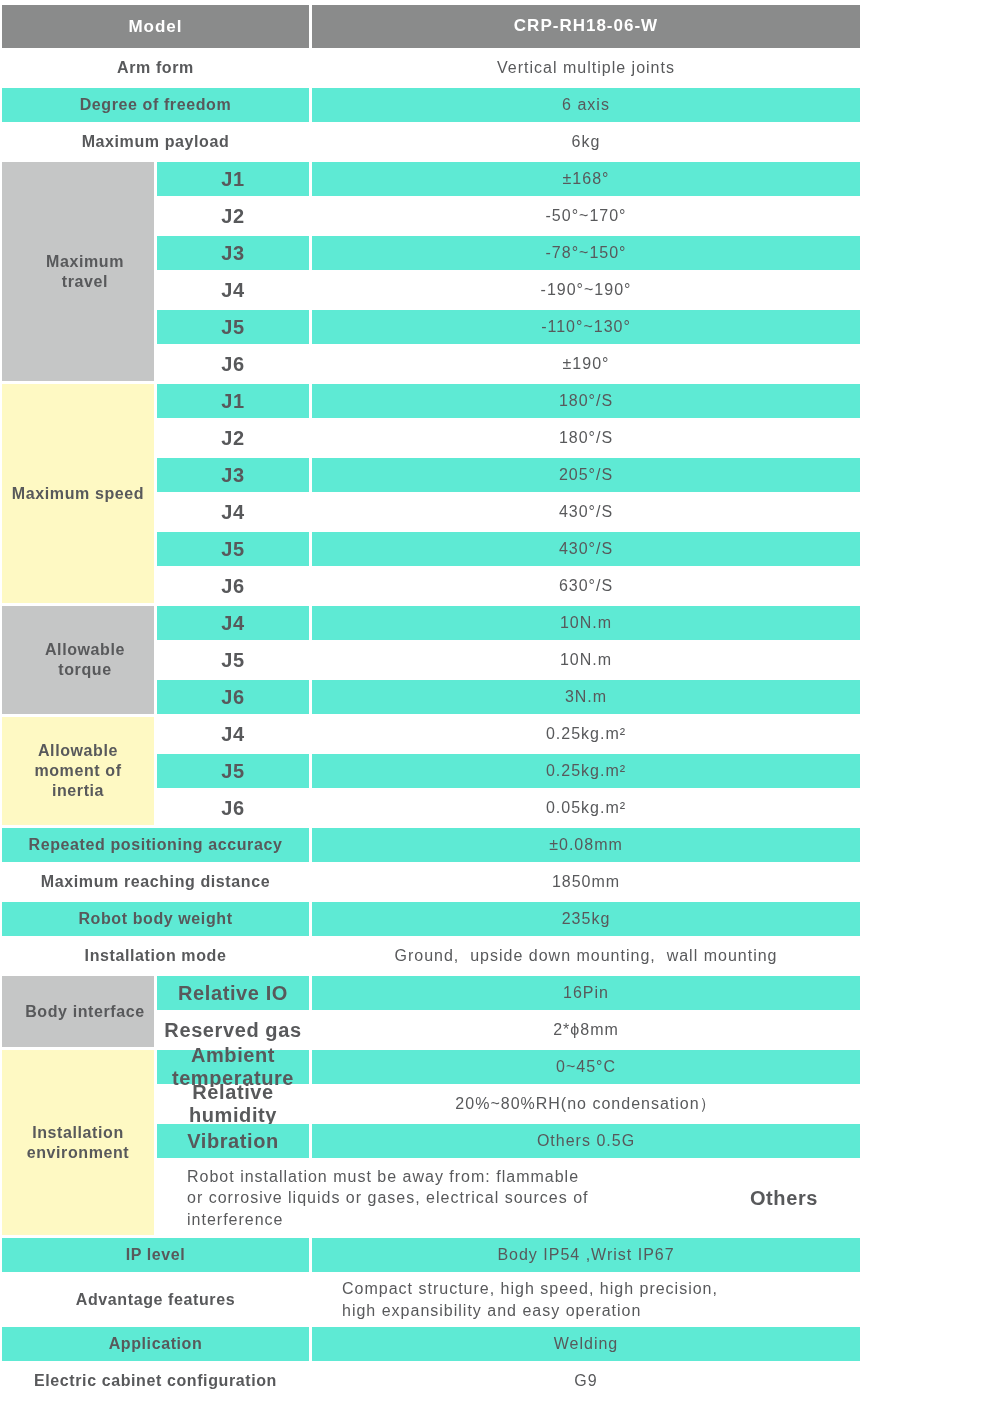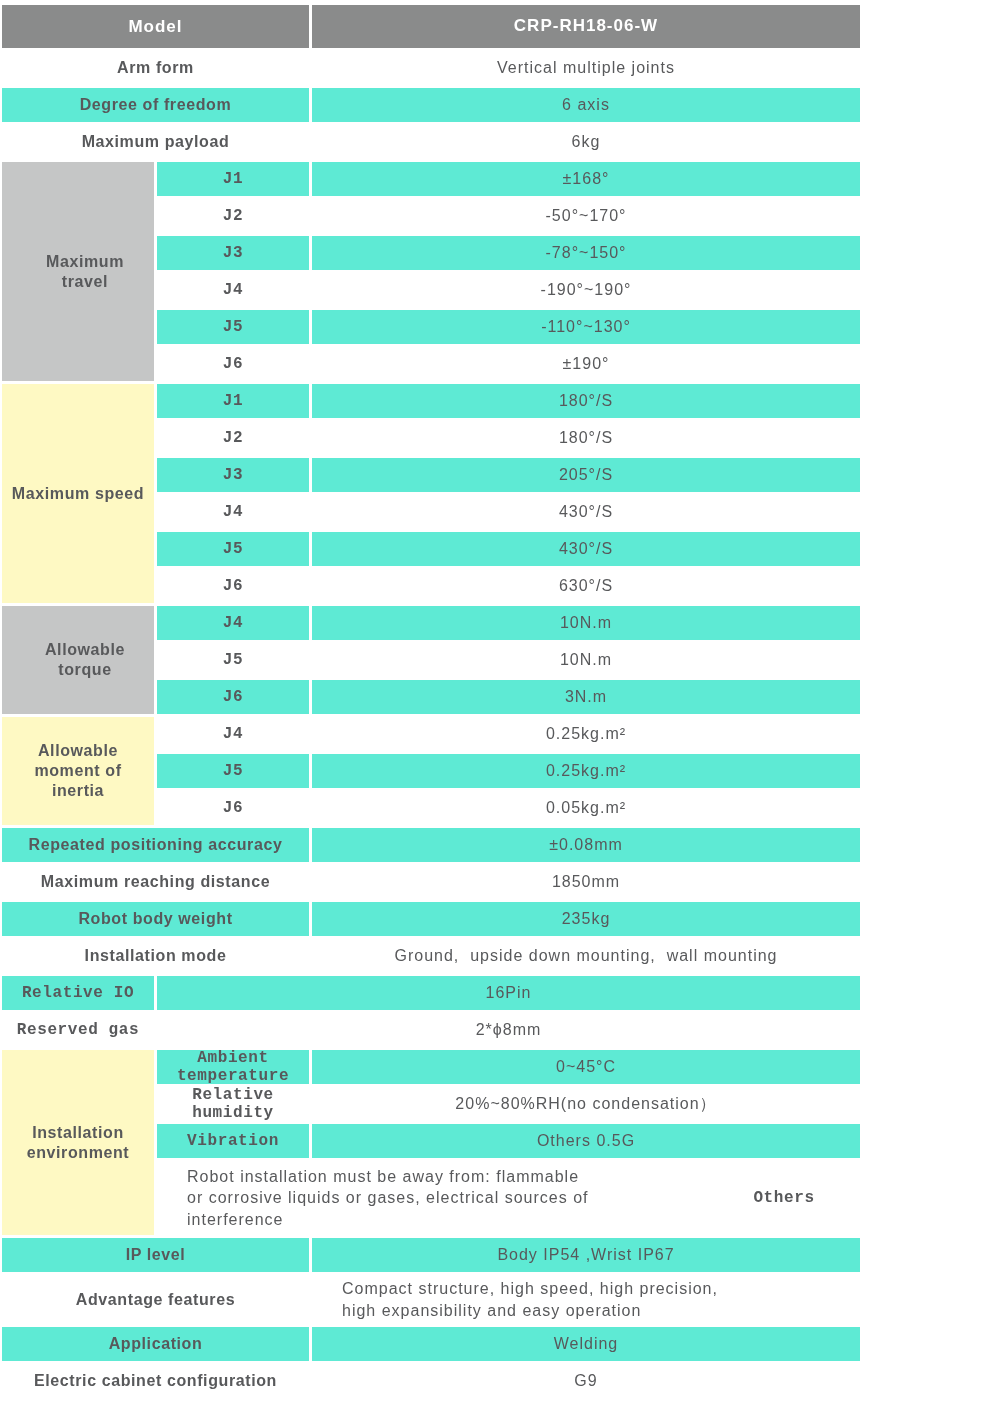--- a/index.html
+++ b/index.html
@@ -73,23 +73,22 @@
   .section-rows {
     flex:1;
     display:flex;
     flex-direction:column;
     gap:3px;
   }
   .sub-label-cell {
     width:152px;
     flex:0 0 152px;
     font-weight:bold;
-    font-size:16px;
+    font-size:20px;
     line-height:1.15;
-    font-family:Liberation Mono, monospace;
   }
   
   .row-others { height:74px; }
   .row-advantage { height:49px; }
   .left-align {
     justify-content:flex-start;
     text-align:left;
     padding-left:30px;
     padding-right:12px;
   }
@@ -225,20 +224,21 @@
     <div class="row std">
       <div class="cell label-cell bg-gray">Robot body weight</div>
       <div class="cell value-cell bg-gray">235kg</div>
     </div>
     <div class="row std">
       <div class="cell label-cell bg-white">Installation mode</div>
       <div class="cell value-cell bg-white">Ground,  upside down mounting,  wall mounting</div>
     </div>
 
     <div class="section">
+      <div class="cell group-cell group-dark">Body interface</div>
       <div class="section-rows">
         <div class="row std">
           <div class="cell sub-label-cell bg-gray">Relative IO</div>
           <div class="cell value-cell bg-gray">16Pin</div>
         </div>
         <div class="row std">
           <div class="cell sub-label-cell bg-white">Reserved gas</div>
           <div class="cell value-cell bg-white">2*ϕ8mm</div>
         </div>
       </div>

